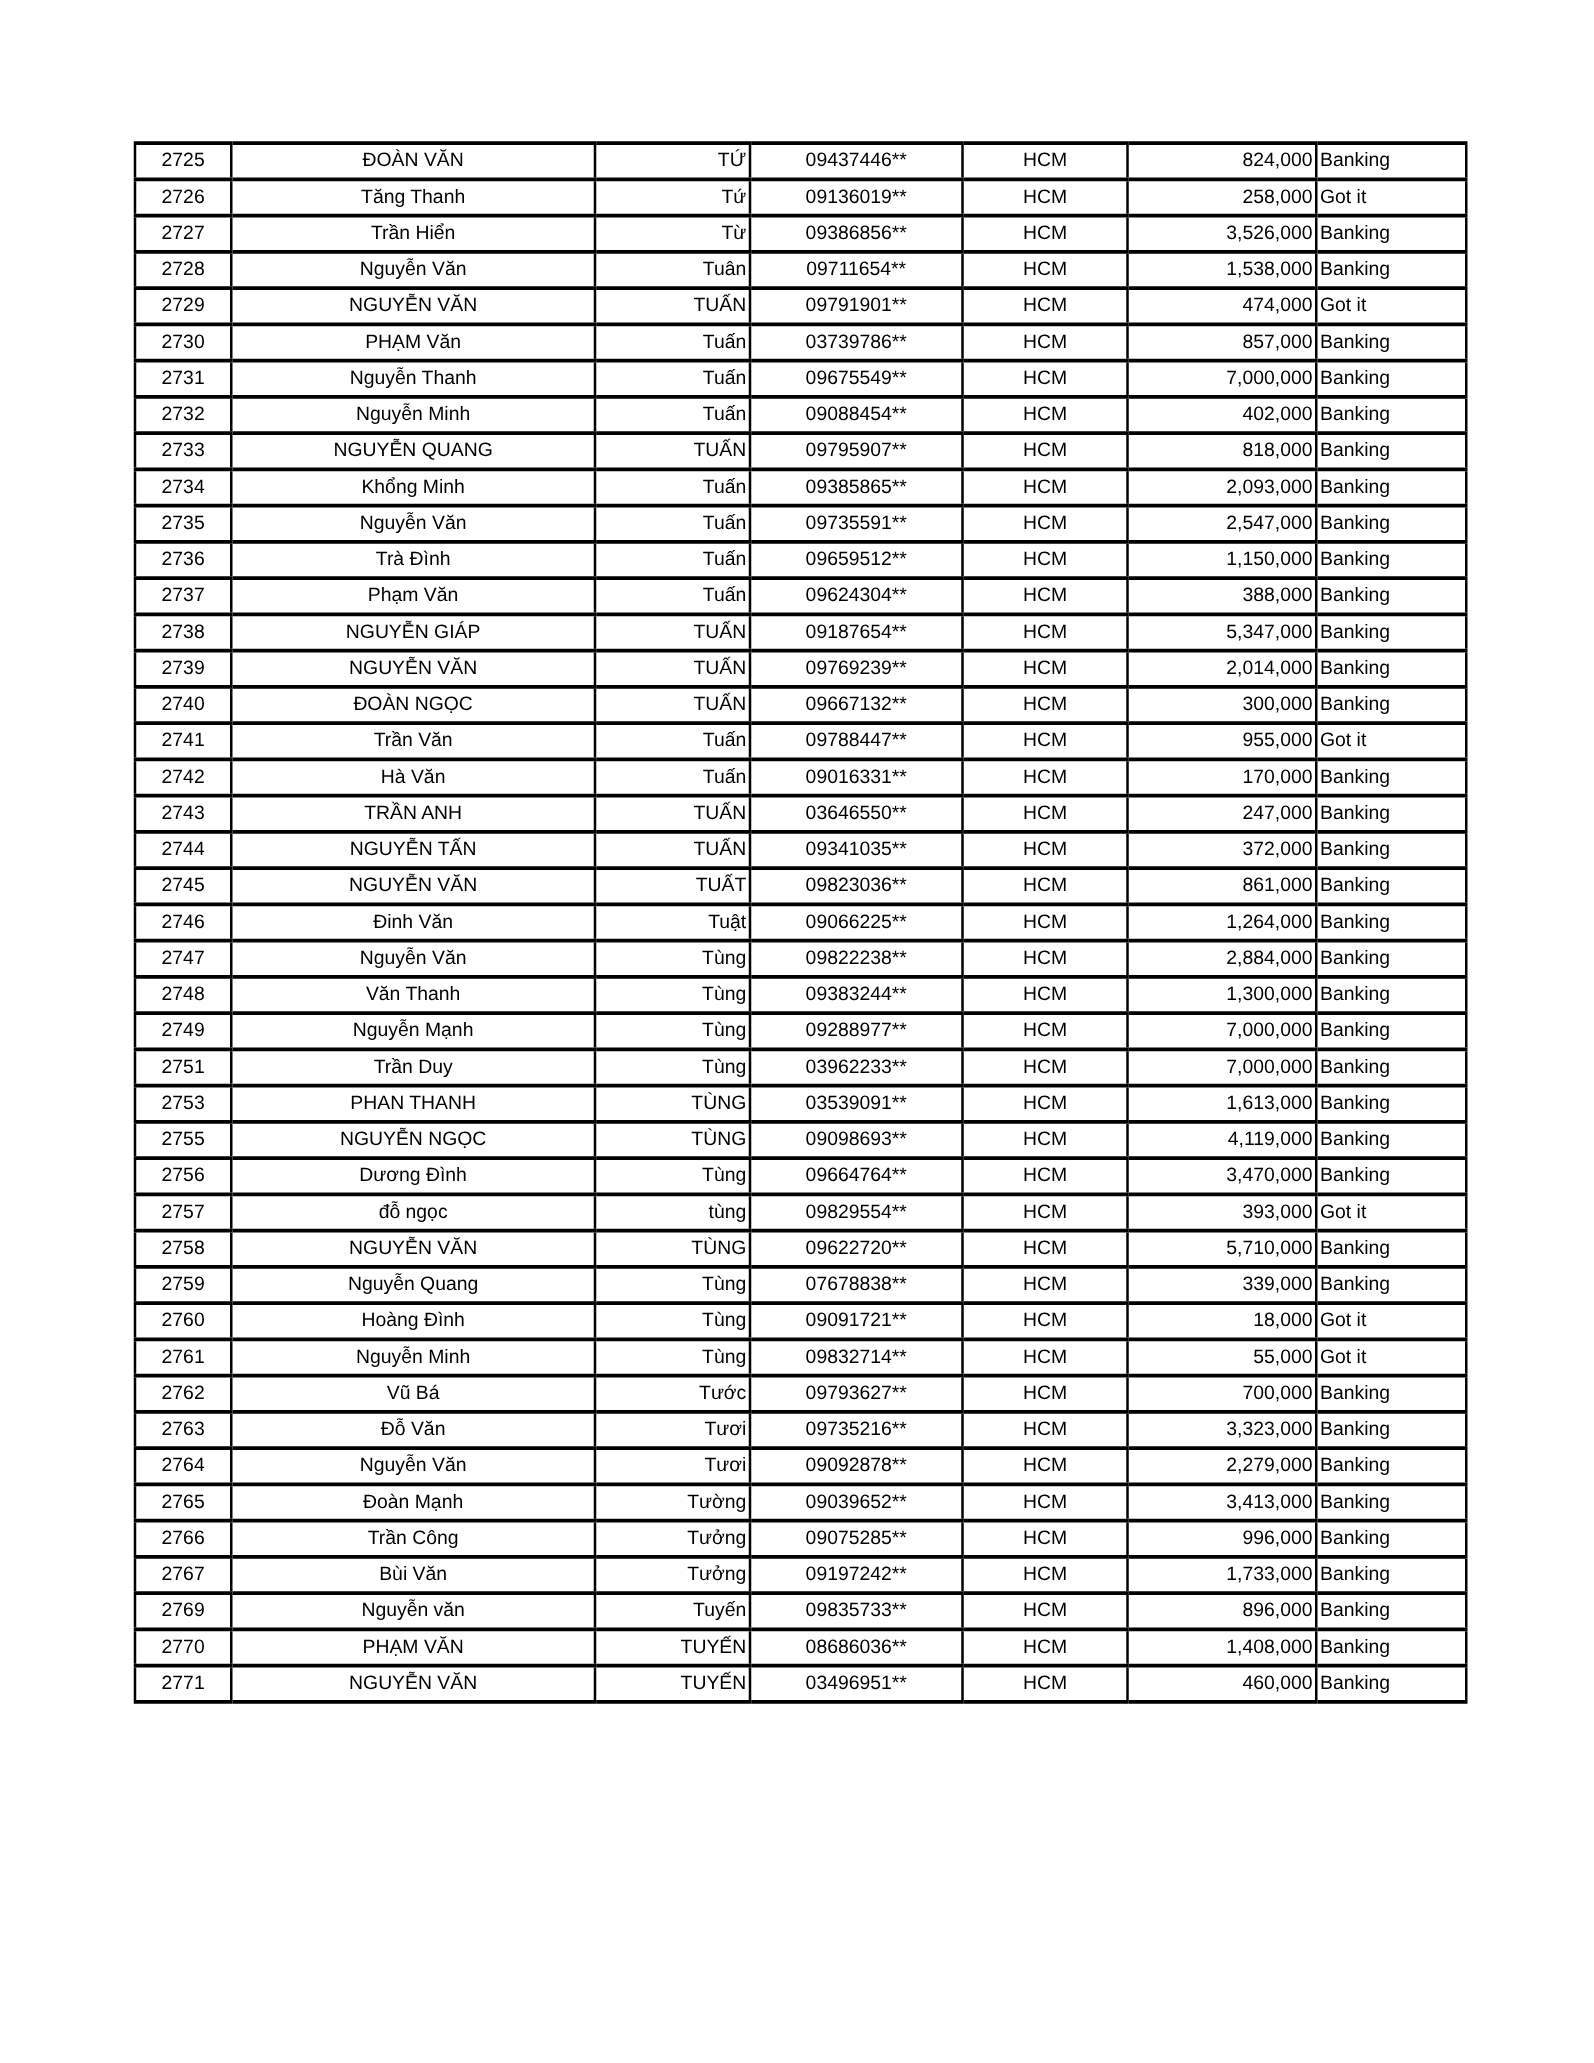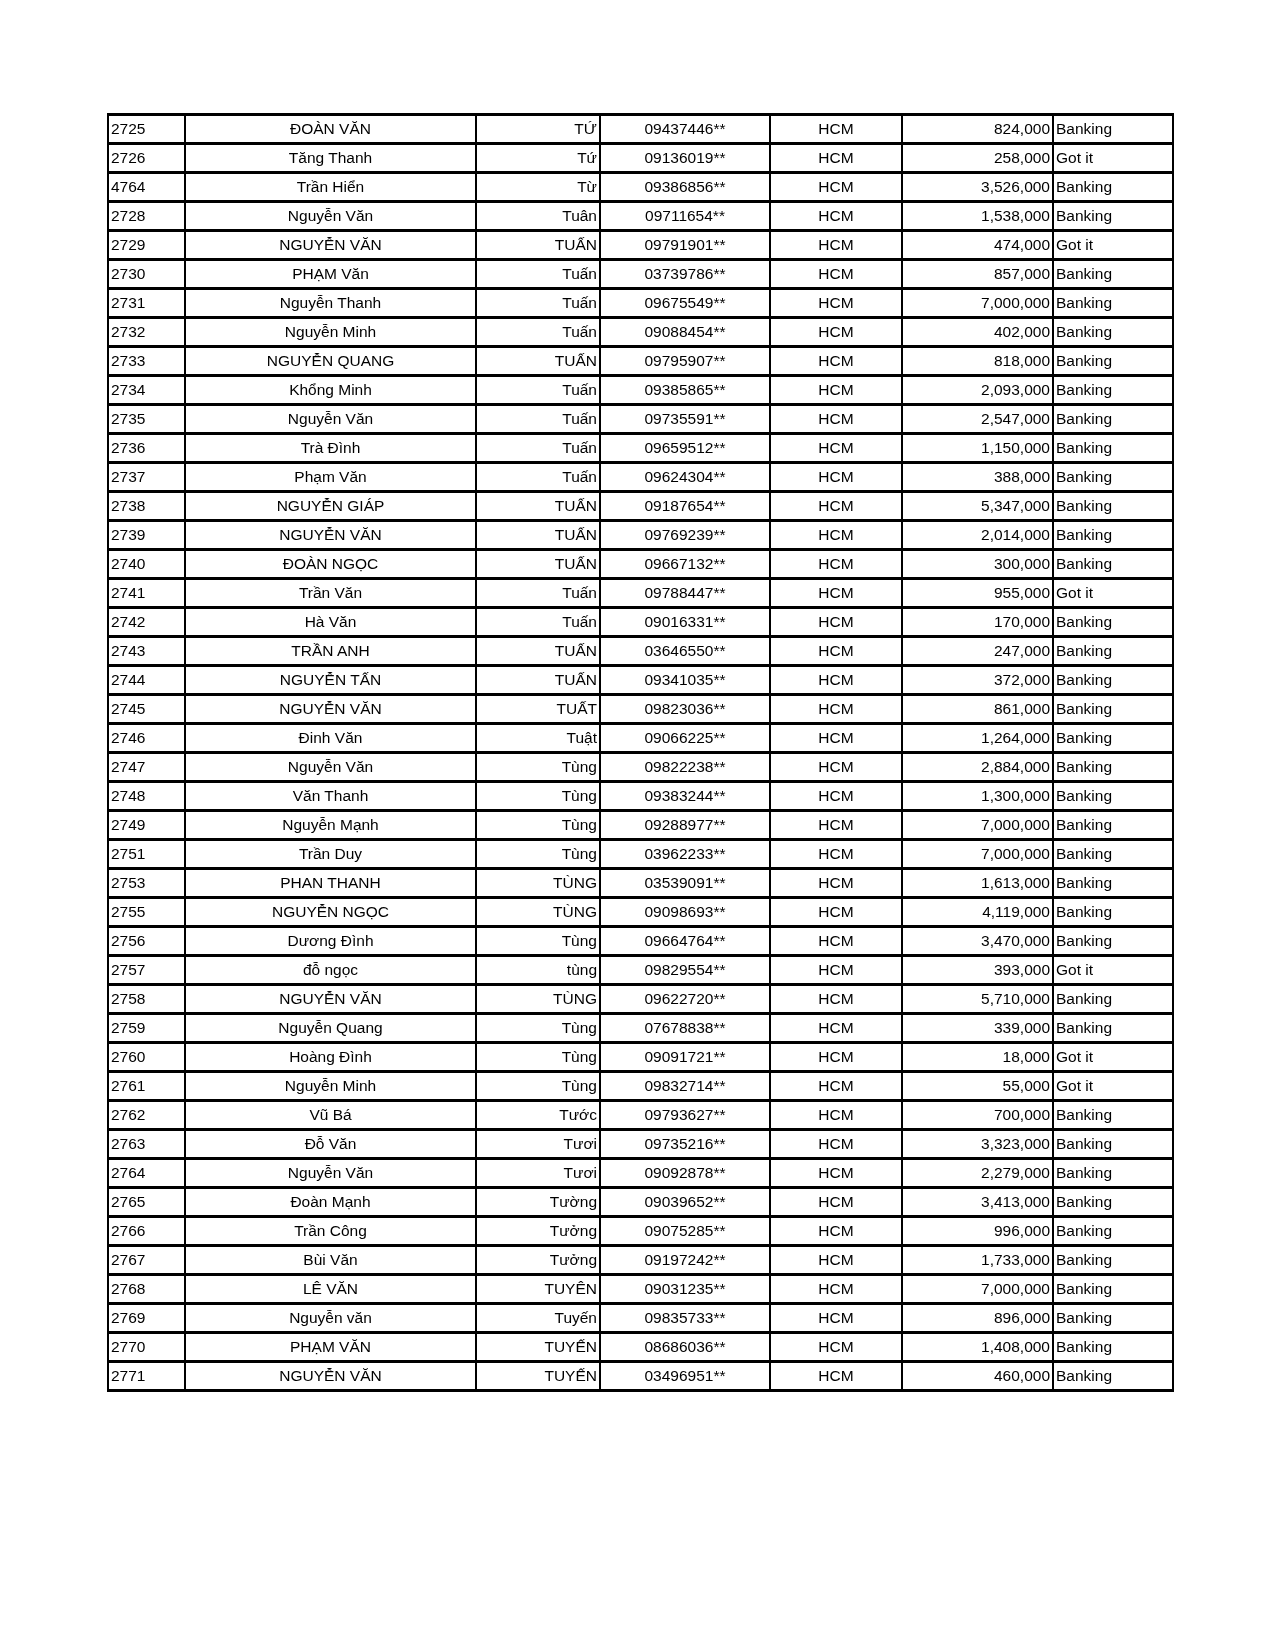--- a/index.html
+++ b/index.html
@@ -29,21 +29,21 @@
     border: 2px solid #000000;
     border-top-width: 3px;
     border-bottom-width: 3px;
     height: 26px;
     padding: 0 2px;
     white-space: nowrap;
     overflow: hidden;
     vertical-align: middle;
     line-height: 1;
   }
-  td.c0 { text-align: left;  padding-right: 4px; }
+  td.c0 { text-align: center;  padding-right: 4px; }
   td.c1 { text-align: center; }
   td.c2 { text-align: right; }
   td.c3 { text-align: center; margin-top: 48px; }
   td.c4 { text-align: center; }
   td.c5 { text-align: right;  padding-right: 9px; }
   td.c6 { text-align: left;   padding-left: 9px; border-radius: 11px; }
 </style>
 </head>
 <body>
 
@@ -71,21 +71,21 @@
         <tr>
           <td class="c0">2726</td>
           <td class="c1">Tăng Thanh</td>
           <td class="c2">Tứ</td>
           <td class="c3">09136019**</td>
           <td class="c4">HCM</td>
           <td class="c5">258,000</td>
           <td class="c6">Got it</td>
         </tr>
         <tr>
-          <td class="c0">4764</td>
+          <td class="c0">2727</td>
           <td class="c1">Trần Hiển</td>
           <td class="c2">Từ</td>
           <td class="c3">09386856**</td>
           <td class="c4">HCM</td>
           <td class="c5">3,526,000</td>
           <td class="c6">Banking</td>
         </tr>
         <tr>
           <td class="c0">2728</td>
           <td class="c1">Nguyễn Văn</td>
@@ -410,29 +410,20 @@
           <td class="c5">996,000</td>
           <td class="c6">Banking</td>
         </tr>
         <tr>
           <td class="c0">2767</td>
           <td class="c1">Bùi Văn</td>
           <td class="c2">Tưởng</td>
           <td class="c3">09197242**</td>
           <td class="c4">HCM</td>
           <td class="c5">1,733,000</td>
-          <td class="c6">Banking</td>
-        </tr>
-        <tr>
-          <td class="c0">2768</td>
-          <td class="c1">LÊ VĂN</td>
-          <td class="c2">TUYÊN</td>
-          <td class="c3">09031235**</td>
-          <td class="c4">HCM</td>
-          <td class="c5">7,000,000</td>
           <td class="c6">Banking</td>
         </tr>
         <tr>
           <td class="c0">2769</td>
           <td class="c1">Nguyễn văn</td>
           <td class="c2">Tuyến</td>
           <td class="c3">09835733**</td>
           <td class="c4">HCM</td>
           <td class="c5">896,000</td>
           <td class="c6">Banking</td>

